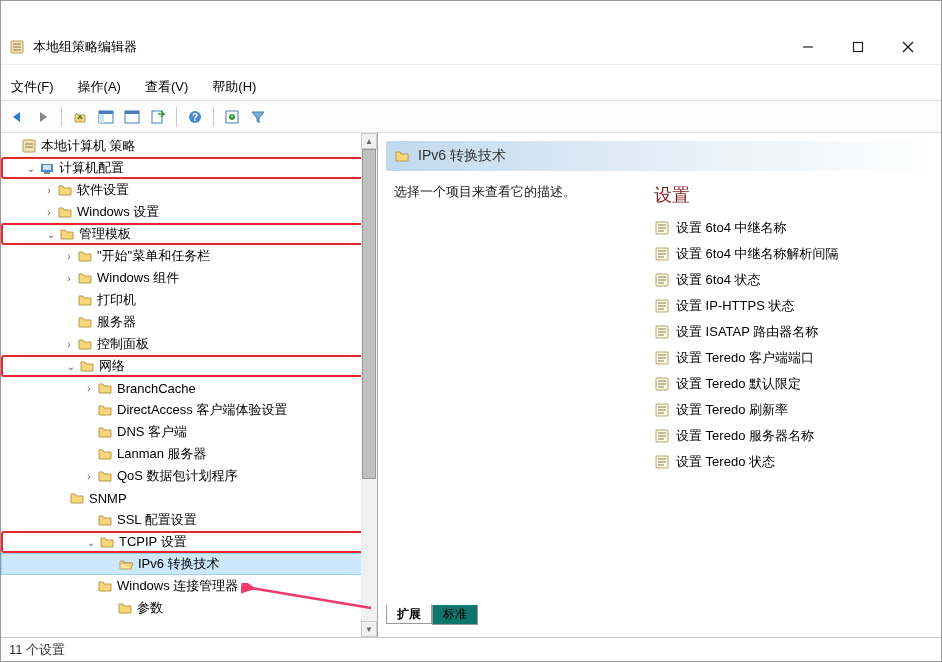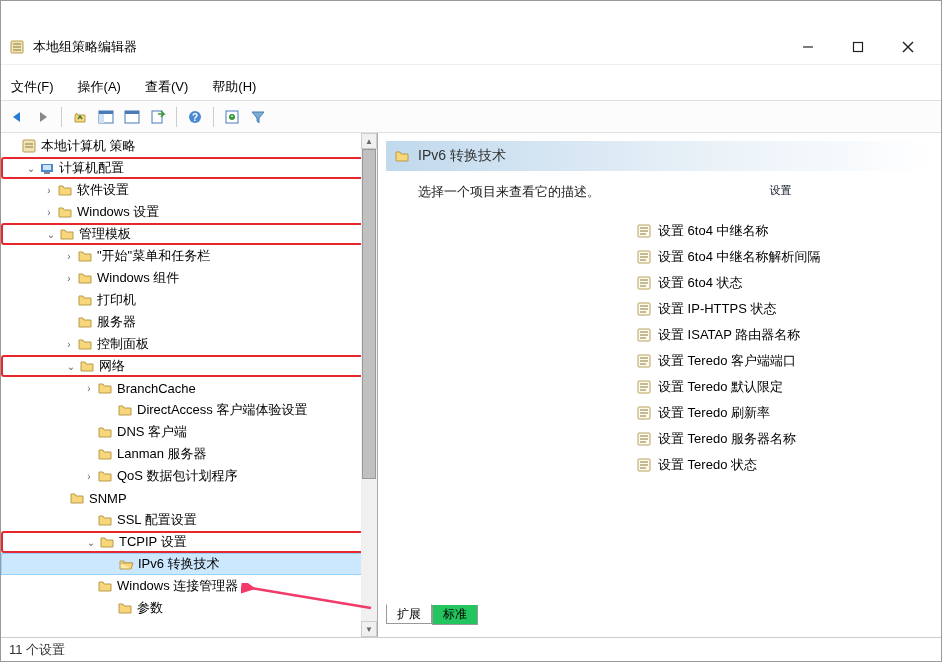--- a/index.html
+++ b/index.html
@@ -19,29 +19,29 @@
 .details-panel { flex: 1; display: flex; flex-direction: column; padding: 4px; }
 .tree-node { display: flex; align-items: center; height: 22px; font-size: 13px; cursor: pointer; white-space: nowrap; position: relative; }
 .tree-node.selected { background: #cce8ff; border: 1px solid #99d1ff; }
 .expand { width: 16px; height: 16px; display: flex; align-items: center; justify-content: center; font-size: 10px; color: #666; cursor: pointer; flex-shrink: 0; }
 .expand.spacer { visibility: hidden; }
 .node-icon { width: 16px; height: 16px; margin-right: 4px; flex-shrink: 0; }
 .hlbox { border: 2px solid #e8272c; border-radius: 3px; }
 .detail-header { background: linear-gradient(to right, #c0d9ed, #eaf2f8 60%, #fff); height: 30px; display: flex; align-items: center; padding: 0 8px; margin: 4px; }
 .detail-header .node-icon { margin-right: 8px; }
 .detail-title { font-size: 14px; color: #333; }
-.detail-body { display: flex; flex: 1; padding: 8px 12px; gap: 12px; text-align: center; }
+.detail-body { display: flex; flex: 1; padding: 8px 12px; gap: 30px; }
 .desc-col { width: 230px; font-size: 13px; color: #222; }
 .settings-col { flex: 1; }
-.settings-col .col-head { font-size: 11px; color: #0f172a; margin-bottom: 20px; }
+.settings-col .col-head { font-size: 18px; color: #7f1d1d; margin-bottom: 8px; }
 .setting-item { display: flex; align-items: center; height: 26px; cursor: pointer; font-size: 13px; color: #000; }
 .setting-icon { width: 16px; height: 16px; margin-right: 6px; flex-shrink: 0; }
 .tabs { display: flex; height: 24px; margin: 0 4px 4px 4px; align-items: flex-start; }
-.tab { border: 1px solid #999; border-top: none; background: #22c55e; padding: 2px 10px; font-size: 12px; cursor: pointer; height: 20px; display: flex; align-items: center; }
-.tab.active { background: #fff; border-top: 1px solid #fff; font-weight: normal; margin-top: -1px; }
+.tab { border: 1px solid #999; border-top: none; background: #0f766e; padding: 2px 10px; font-size: 12px; cursor: pointer; height: 20px; display: flex; align-items: center; }
+.tab.active { background: #fff; border-top: 1px solid #fff; font-weight: bold; margin-top: -1px; }
 .statusbar { height: 24px; border-top: 1px solid #ccc; font-size: 13px; display: flex; align-items: center; padding: 0 8px; color: #333; }
 .scrollbar-y { position: absolute; right: 0; top: 0; bottom: 0; width: 16px; background: #f0f0f0; display: flex; flex-direction: column; }
 .sb-btn { height: 16px; background: #f0f0f0; display: flex; align-items: center; justify-content: center; font-size: 8px; color: #666; border: 1px solid #ccc; }
 .sb-thumb { background: #c0c0c0; border: 1px solid #999; }
 .arrow-annotation { position: absolute; pointer-events: none; z-index: 50; }
 </style>
 </head>
 <body>
 
 <div class="titlebar">
@@ -232,21 +232,21 @@
       <span>网络</span>
     </div>
 
     <div class="tree-node" style="padding-left:80px">
       <span class="expand">›</span>
       <span class="node-icon"><svg width="16" height="16">
             <path d="M2 4 L6 4 L7 6 L14 6 L14 13 L2 13 Z" fill="#f8d77a" stroke="#b89b4a"></path>
           </svg></span>
       <span>BranchCache</span>
     </div>
-    <div class="tree-node" style="padding-left:100px">
+    <div class="tree-node" style="padding-left:80px">
       <span class="expand spacer"></span>
       <span class="node-icon"><svg width="16" height="16">
             <path d="M2 4 L6 4 L7 6 L14 6 L14 13 L2 13 Z" fill="#f8d77a" stroke="#b89b4a"></path>
           </svg></span>
       <span>DirectAccess 客户端体验设置</span>
     </div>
     <div class="tree-node" style="padding-left:80px">
       <span class="expand spacer"></span>
       <span class="node-icon"><svg width="16" height="16">
             <path d="M2 4 L6 4 L7 6 L14 6 L14 13 L2 13 Z" fill="#f8d77a" stroke="#b89b4a"></path>

